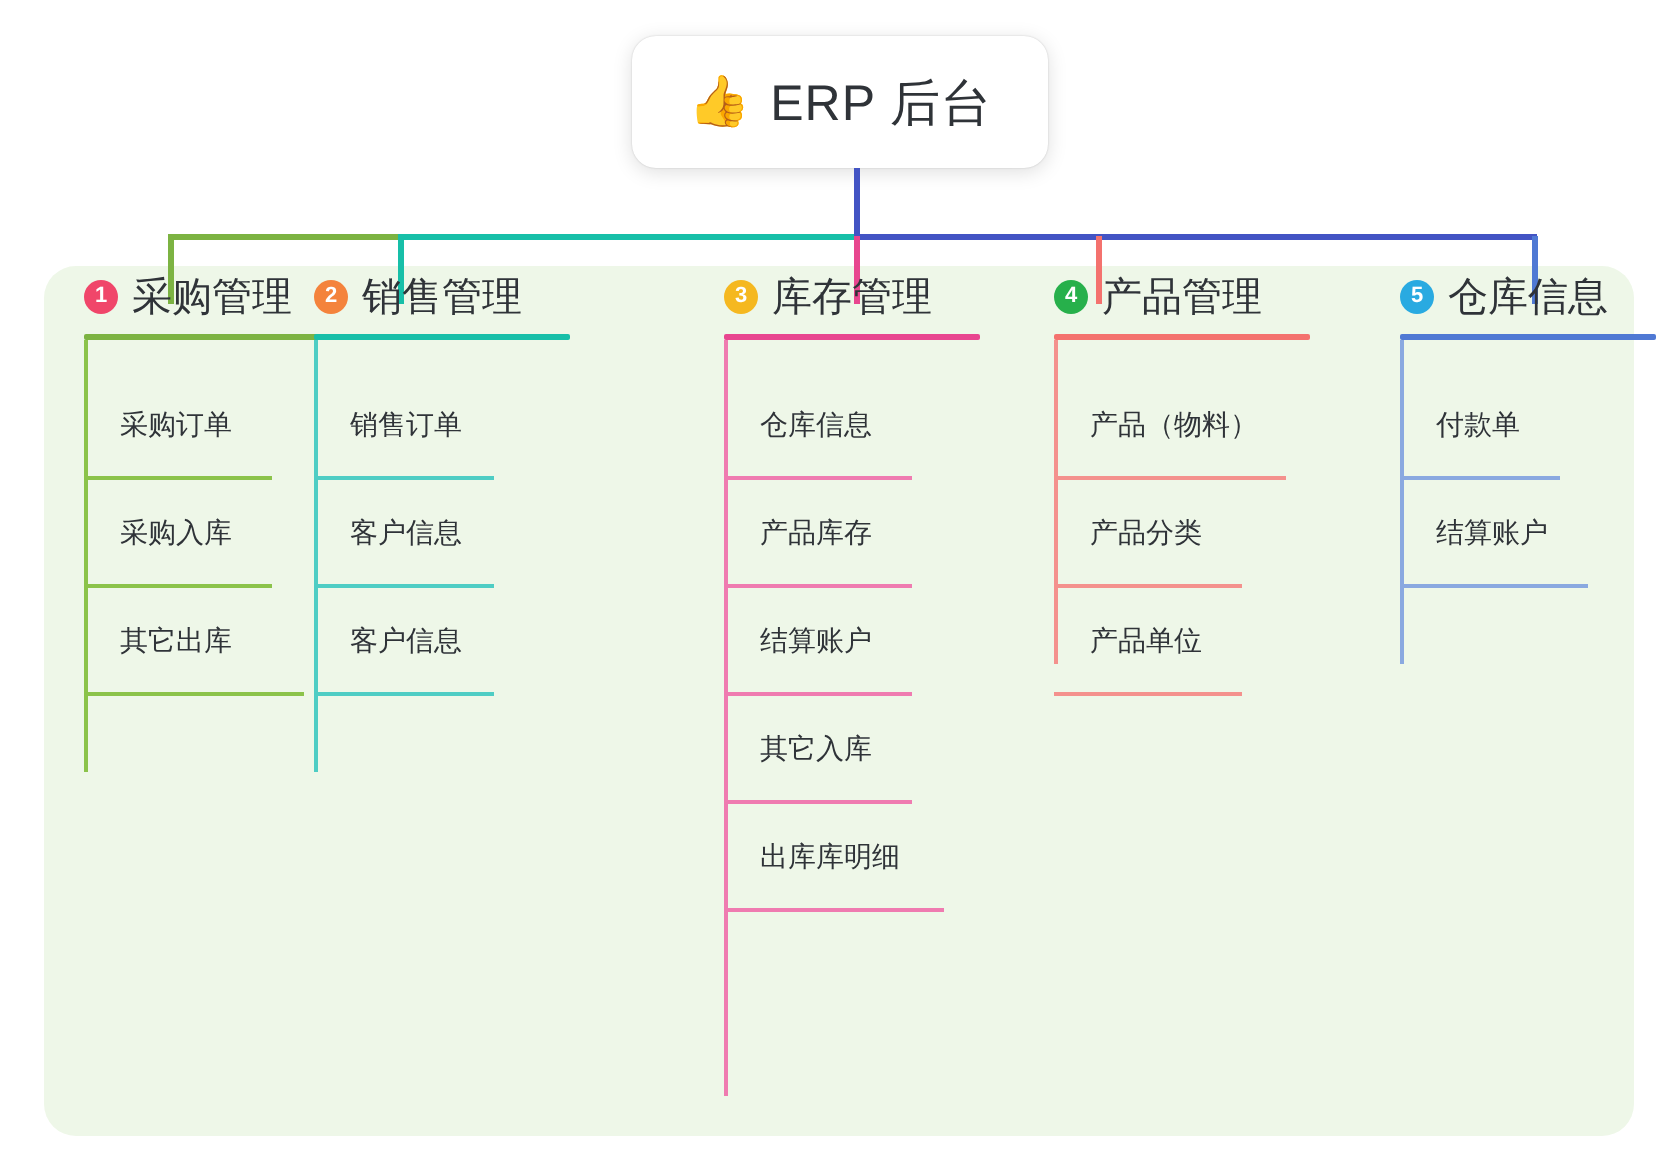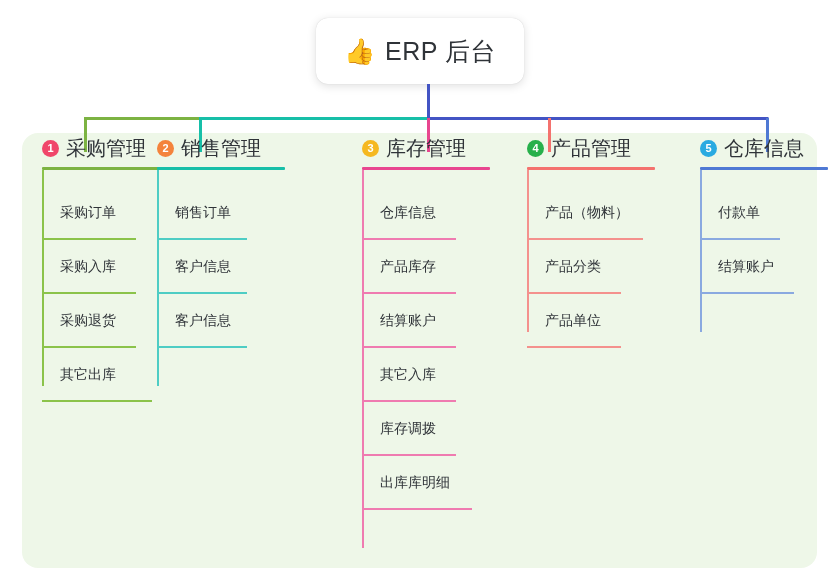--- a/index.html
+++ b/index.html
@@ -183,24 +183,20 @@
         <div class="spine" style="background:#8bc34a; height:216px;"></div>
         <div class="item">
           <span class="item-label">采购订单</span>
           <span class="item-rule" style="background:#8bc34a; width:94px;"></span>
         </div>
         <div class="item">
           <span class="item-label">采购入库</span>
           <span class="item-rule" style="background:#8bc34a; width:94px;"></span>
         </div>
         <div class="item">
-          <span class="item-label">采购退货</span>
-          <span class="item-rule" style="background:#8bc34a; width:94px;"></span>
-        </div>
-        <div class="item">
           <span class="item-label">其它出库</span>
           <span class="item-rule" style="background:#8bc34a; width:110px;"></span>
         </div>
       </div>
     </div>
 
     <div class="column" style="left:125px; width:130px;">
       <div class="col-header">
         <span class="badge" style="background:#f4833c;">2</span>
         <span class="col-title">销售管理</span>
@@ -241,24 +237,20 @@
         </div>
         <div class="item">
           <span class="item-label">结算账户</span>
           <span class="item-rule" style="background:#ef7bb0; width:94px;"></span>
         </div>
         <div class="item">
           <span class="item-label">其它入库</span>
           <span class="item-rule" style="background:#ef7bb0; width:94px;"></span>
         </div>
         <div class="item">
-          <span class="item-label">库存调拨</span>
-          <span class="item-rule" style="background:#ef7bb0; width:94px;"></span>
-        </div>
-        <div class="item">
           <span class="item-label">出库库明细</span>
           <span class="item-rule" style="background:#ef7bb0; width:110px;"></span>
         </div>
       </div>
     </div>
 
     <div class="column" style="left:495px; width:140px;">
       <div class="col-header">
         <span class="badge" style="background:#27b04b;">4</span>
         <span class="col-title">产品管理</span>

